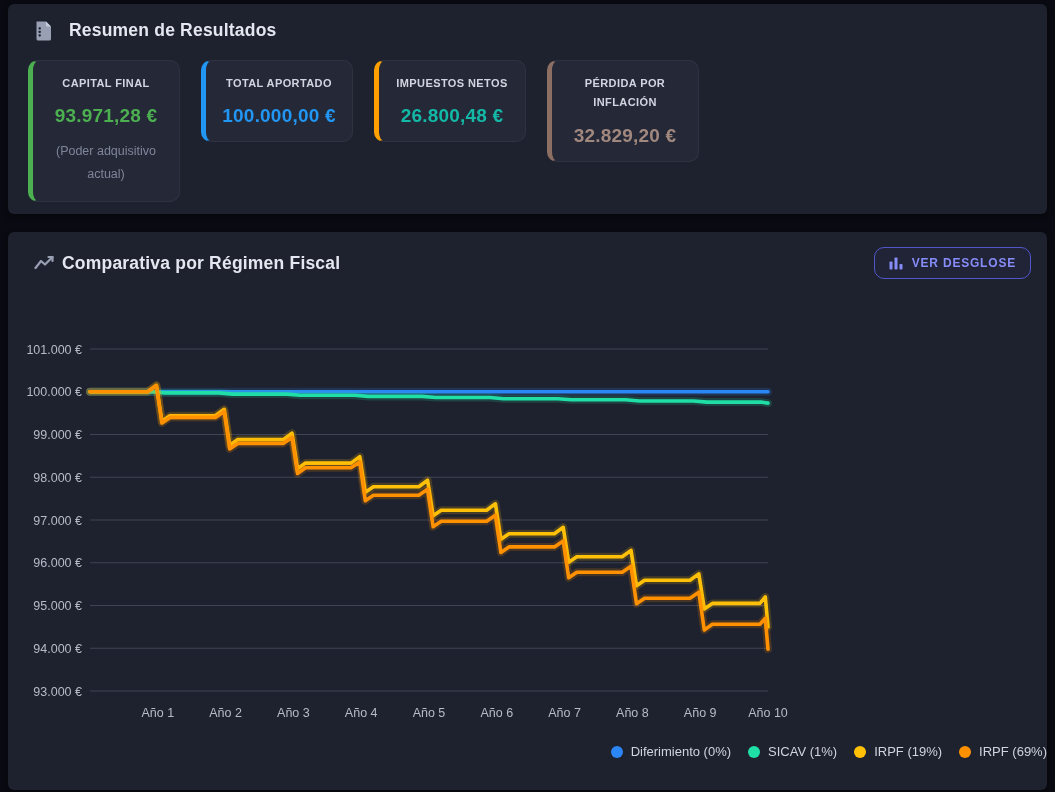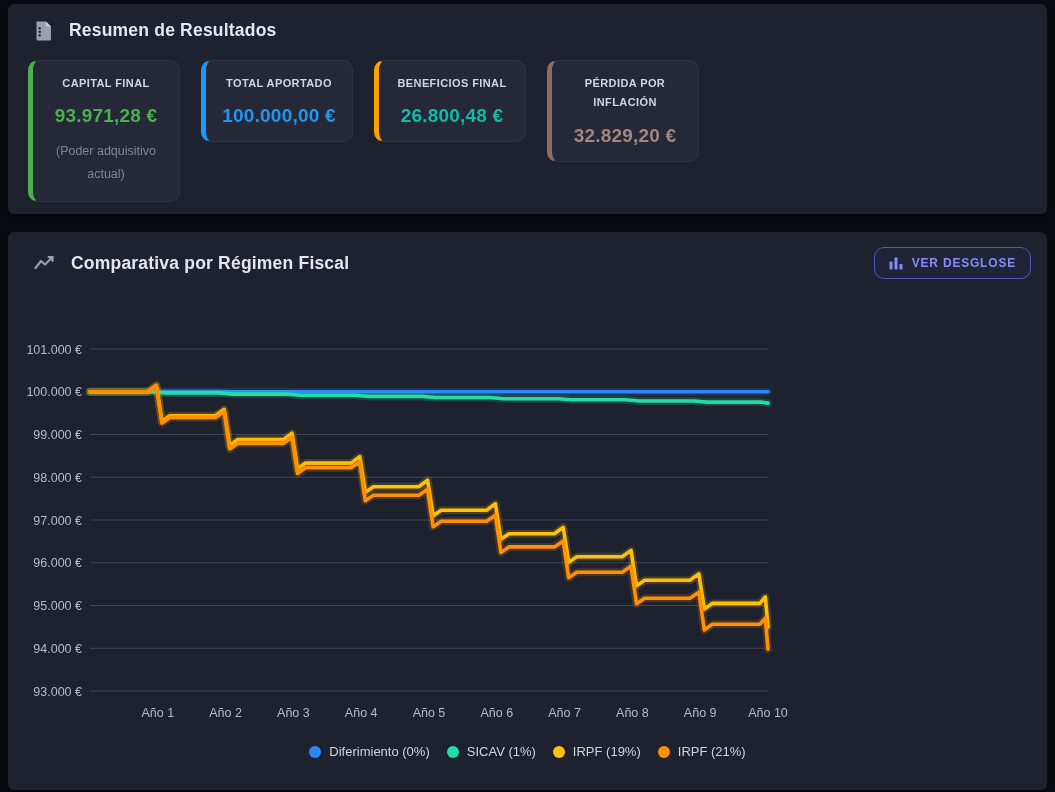--- a/index.html
+++ b/index.html
@@ -27,32 +27,32 @@
     width:152px;box-sizing:border-box;
     background:#242837;border:1px solid rgba(255,255,255,0.05);
     border-left:5px solid #888;border-radius:10px;
     padding:13px 8px 14px;text-align:center;
   }
   .card-label{font-size:11px;font-weight:bold;color:#d2d5e0;letter-spacing:0.4px;line-height:1.75;}
   .card-value{font-size:19px;font-weight:bold;margin-top:12px;letter-spacing:0.2px;}
   .card-note{font-size:12.5px;color:#7f8598;margin-top:13px;line-height:1.85;}
 
   
-  .chart-header{display:flex;align-items:center;gap:15px;padding:15px 16px 0 26px;}
+  .chart-header{display:flex;align-items:center;gap:6px;padding:15px 16px 0 26px;}
   .desglose-btn{
     margin-left:auto;display:flex;align-items:center;gap:9px;
     padding:8px 14px;border:1px solid #5157c9;border-radius:10px;
     background:rgba(99,102,241,0.05);color:#868cf8;
     font-size:12px;font-weight:bold;letter-spacing:0.8px;
     font-family:"Liberation Sans",sans-serif;cursor:pointer;
   }
   #fiscal-chart{position:absolute;left:0;top:56px;}
   .chart-legend{
     position:absolute;top:512px;left:0;width:100%;
-    display:flex;justify-content:center;align-items:center;gap:17px;
+    display:flex;justify-content:flex-end;align-items:center;gap:17px;
   }
   .legend-item{display:flex;align-items:center;gap:8px;font-size:13px;color:#d0d4de;cursor:pointer;}
   .legend-dot{width:12px;height:12px;border-radius:50%;flex:0 0 auto;}
 </style>
 </head>
 <body>
 
 <section class="panel" id="summary-panel">
   <div class="panel-header">
     <span class="hdr-icon">
@@ -73,21 +73,21 @@
     <div class="card-note">(Poder adquisitivo actual)</div>
   </div>
 
   <div class="card" style="border-left-color: rgb(33, 150, 243);">
     <div class="card-label">TOTAL APORTADO</div>
     <div class="card-value" style="color: rgb(33, 150, 243);">100.000,00 €</div>
 
   </div>
 
   <div class="card" style="border-left-color: rgb(255, 160, 0);">
-    <div class="card-label">BENEFICIOS FINAL</div>
+    <div class="card-label">IMPUESTOS NETOS</div>
     <div class="card-value" style="color: #14b8a6;">26.800,48 €</div>
 
   </div>
 
 
 
   <div class="card" style="border-left-color: rgb(141, 110, 99);">
     <div class="card-label">PÉRDIDA POR INFLACIÓN</div>
     <div class="card-value" style="color: rgb(161, 136, 127);">32.829,20 €</div>
 
@@ -163,16 +163,16 @@
       <div class="legend-item">
         <span class="legend-dot" style="background: rgb(31, 223, 166);"></span>
         <span>SICAV (1%)</span>
       </div>
       <div class="legend-item">
         <span class="legend-dot" style="background: rgb(255, 193, 7);"></span>
         <span>IRPF (19%)</span>
       </div>
       <div class="legend-item">
         <span class="legend-dot" style="background: rgb(255, 145, 0);"></span>
-        <span>IRPF (21%)</span>
+        <span>IRPF (69%)</span>
       </div>
     </div>
 </section>
 
 </body></html>

